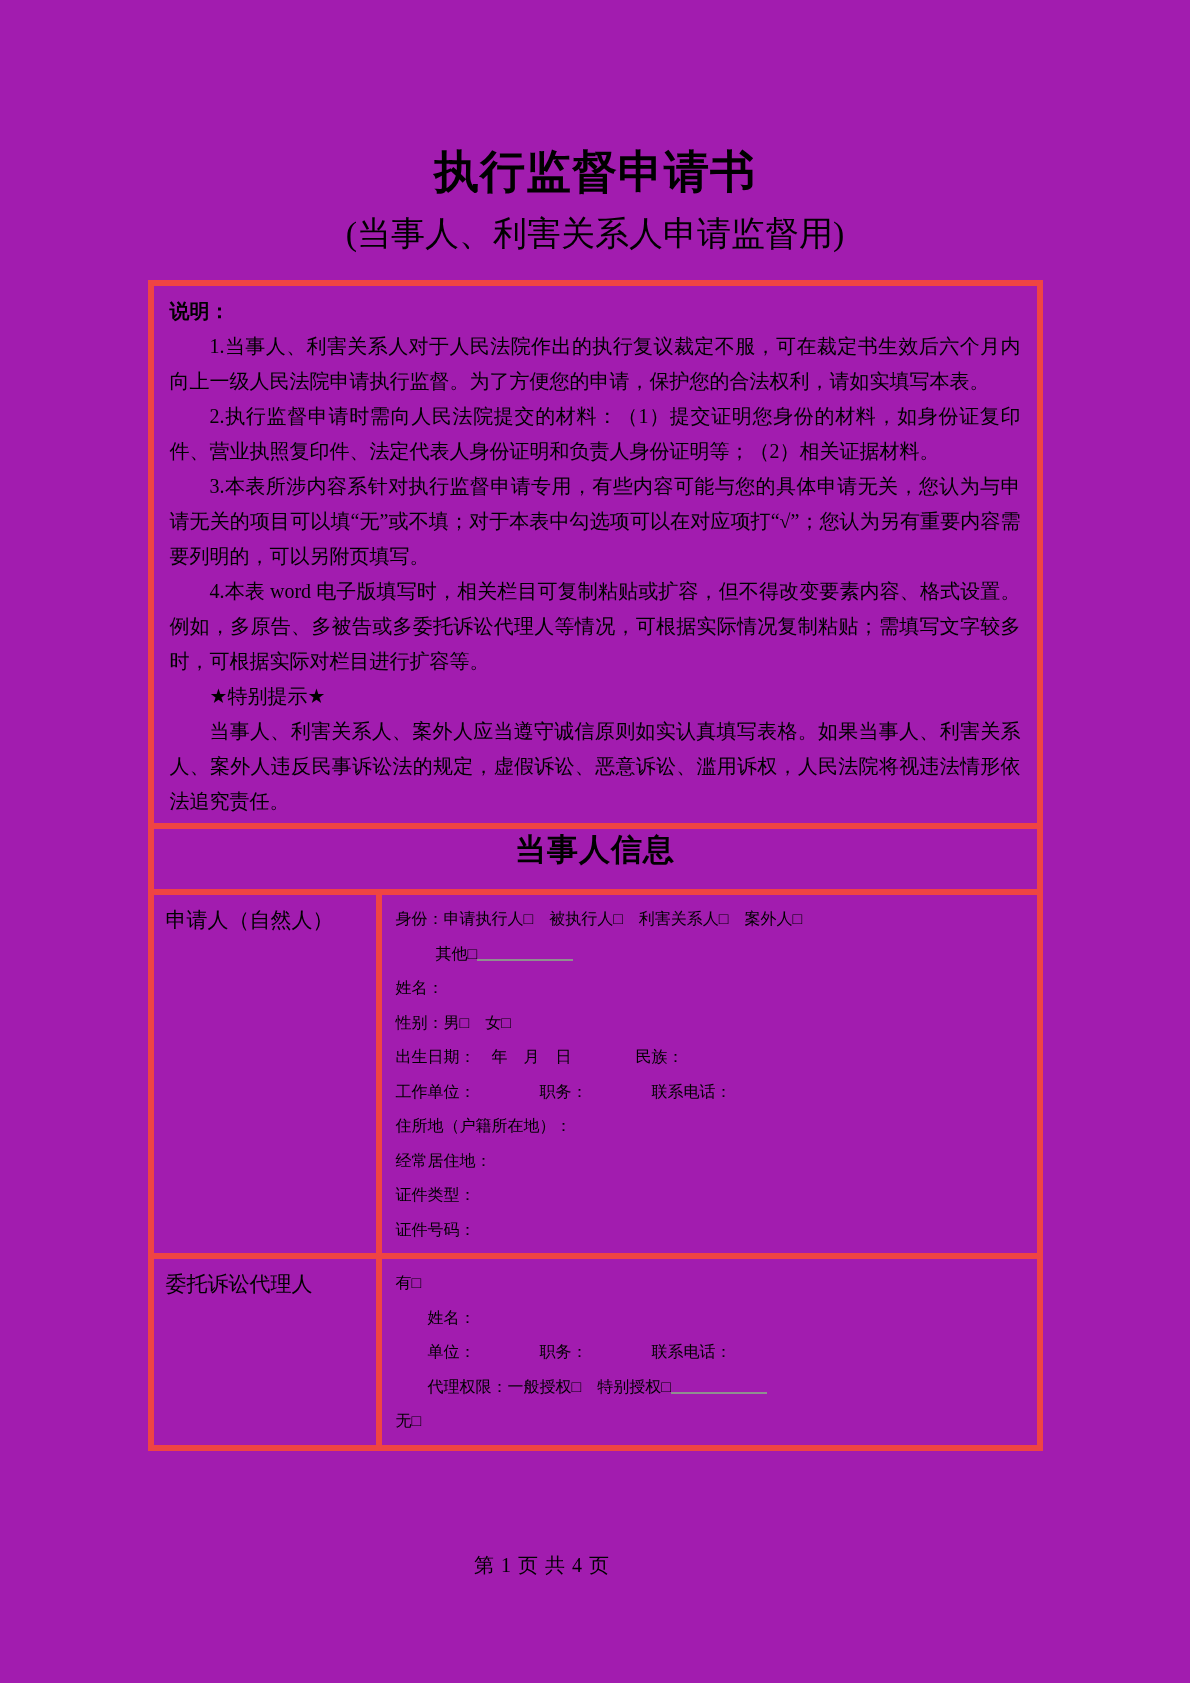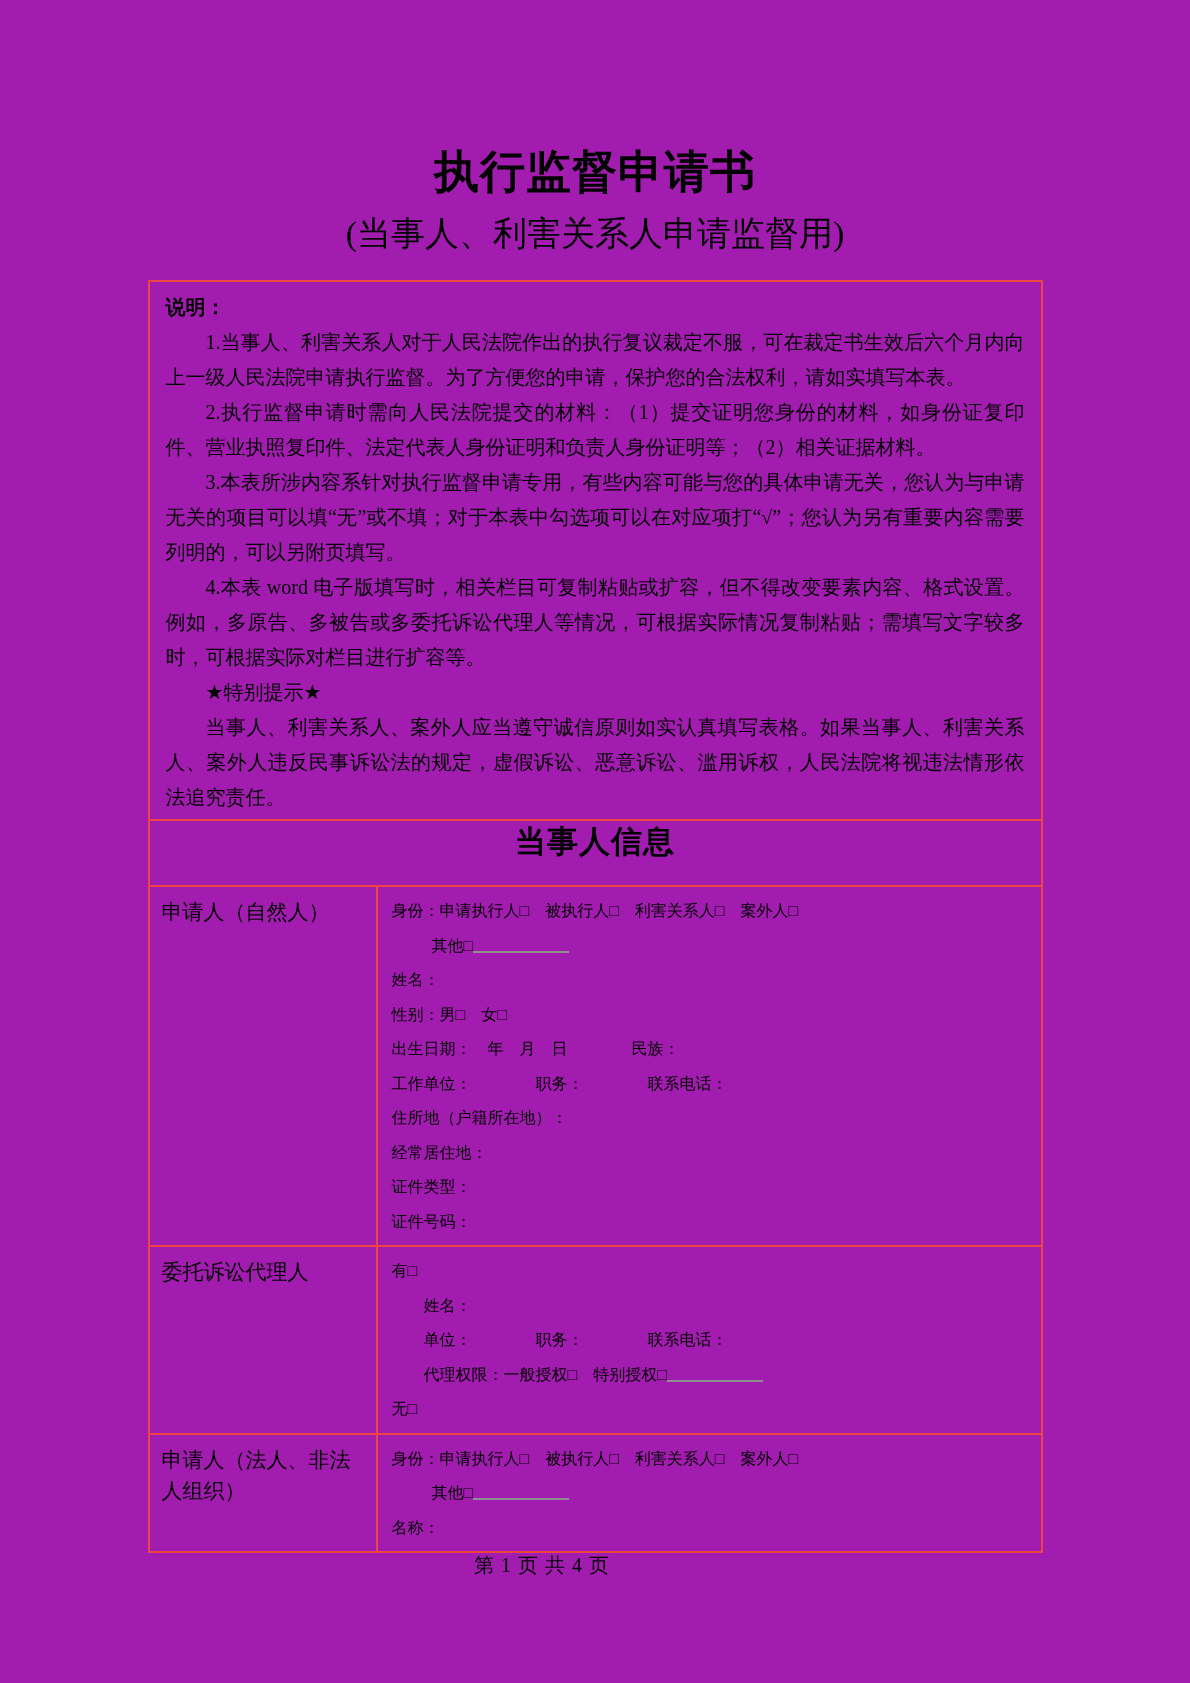--- a/index.html
+++ b/index.html
@@ -27,21 +27,21 @@
     font-weight:normal;
     line-height:40px;
     margin-top:16px;
   }
   table.main-table {
     width:895px;
     margin:26px auto 0;
     border-collapse:collapse;
     table-layout:fixed;
   }
-  .main-table td { border:2px solid #ef4444; vertical-align:top; }
+  .main-table td { border:6px solid #ef4444; vertical-align:top; }
   .col-label { width:228px; }
   .instructions-cell {
     height:530px;
     padding:8px 16px 4px 16px;
     font-size:20px;
     line-height:35px;
     overflow:hidden;
   }
   .ins-heading { font-weight:bold; }
   .ins-para {
@@ -137,26 +137,18 @@
         <tr>
           <td class="label-cell">委托诉讼代理人</td>
           <td class="content-cell">
             <div class="cell-line"><span>有□</span></div>
             <div class="cell-line" style="padding-left: 2em;"><span>姓名：</span></div>
             <div class="cell-line" style="padding-left: 2em;"><span>单位：　　　　职务：　　　　联系电话：</span></div>
             <div class="cell-line" style="padding-left: 2em;"><span>代理权限：一般授权□　特别授权□</span><span class="blank-line"></span></div>
             <div class="cell-line"><span>无□</span></div>
           </td>
         </tr>
-        <tr>
-          <td class="label-cell">申请人（法人、非法人组织）</td>
-          <td class="content-cell">
-            <div class="cell-line"><span>身份：申请执行人□　被执行人□　利害关系人□　案外人□</span></div>
-            <div class="cell-line" style="padding-left: 2.5em;"><span>其他□</span><span class="blank-line"></span></div>
-            <div class="cell-line"><span>名称：</span></div>
-          </td>
-        </tr>
       </tbody>
   </table>
 
   <div class="page-footer">第 1 页 共 4 页</div>
 
 </div>
 
 </body></html>

